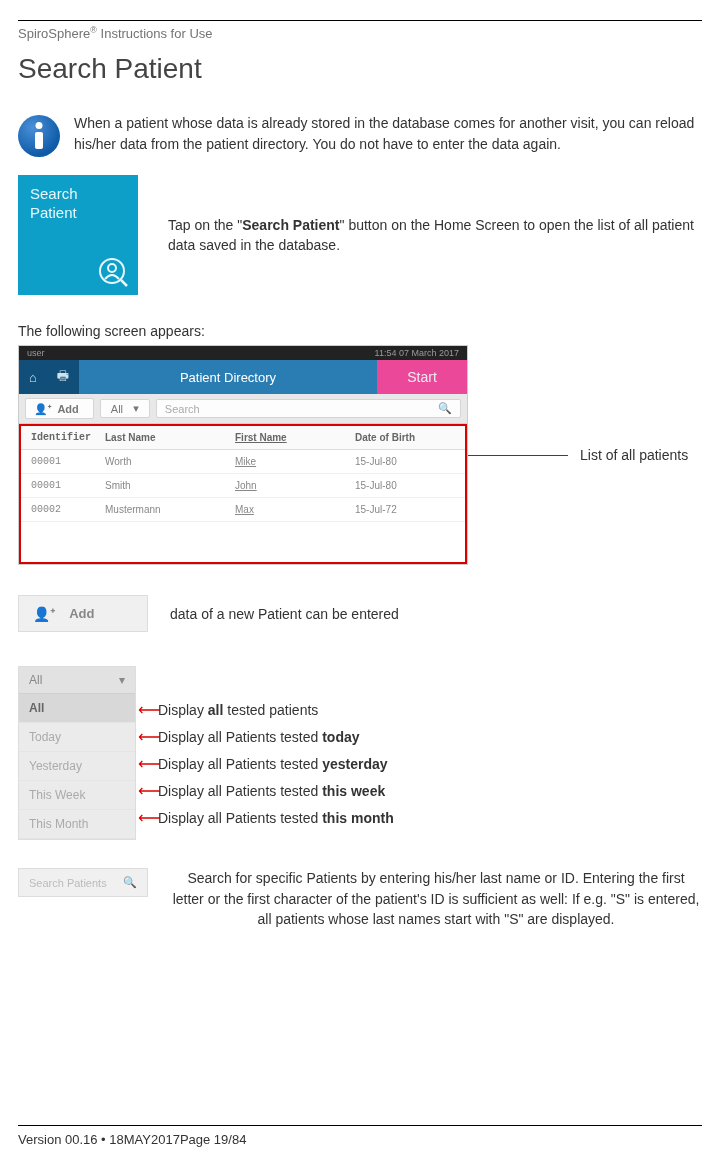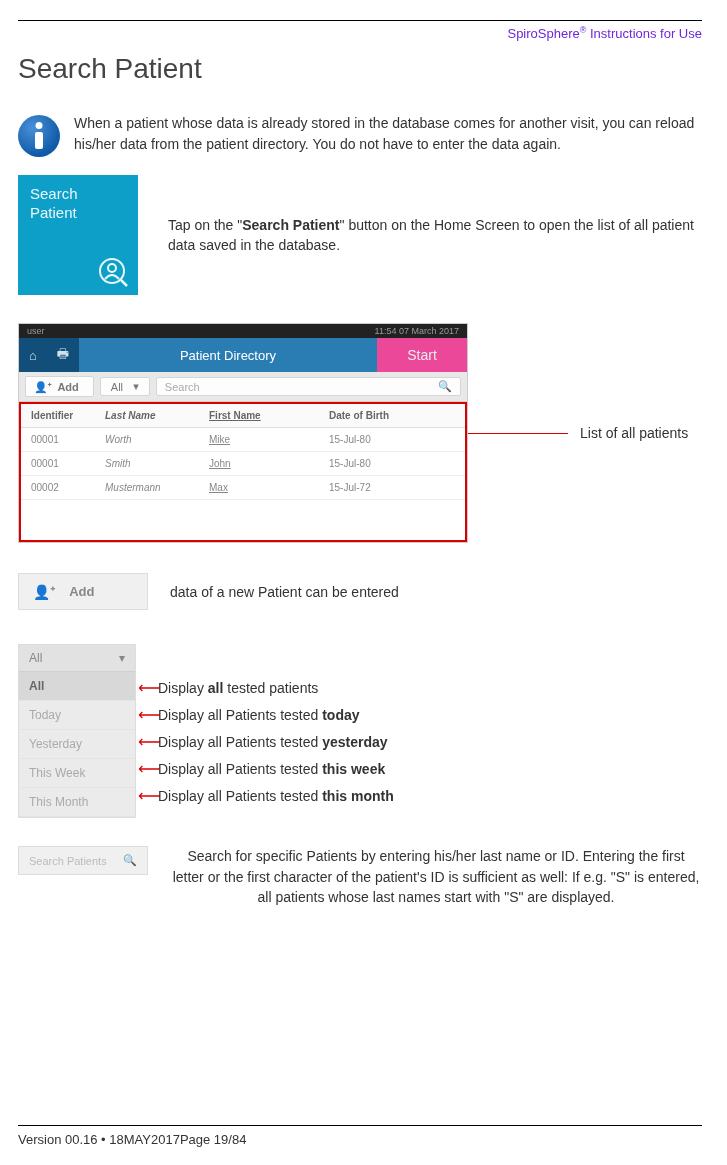--- a/index.html
+++ b/index.html
@@ -15,23 +15,22 @@
     background: #fff;
   }
   .page {
     padding: 20px 25px 0 18px;
   }
   .top-rule {
     border-top: 1px solid #000;
     margin-bottom: 4px;
   }
   .header-right {
-    text-align: right;
     font-size: 13px;
-    color: #6d28d9;
+    color: #737373;
     margin-bottom: 12px;
   }
   .sup { font-size: 9px; vertical-align: super; }
   h1.page-title {
     font-size: 28px;
     font-weight: normal;
     color: #444;
     margin: 0 0 18px 0;
   }
   .note-row {
@@ -173,22 +172,22 @@
     padding-bottom: 40px;
   }
   .ss-thead, .ss-row {
     display:flex;
     font-size: 10px;
     color:#888;
     padding: 6px 10px;
     border-bottom: 1px solid #eee;
   }
   .ss-thead { font-weight:bold; color:#666; background:#fafafa; border-bottom:1px solid #ddd; }
-  .col-id { width: 74px; }
-  .col-ln { width: 104px; font-style: italic; }
+  .col-id { width: 74px; font-family: Liberation Mono, monospace; }
+  .col-ln { width: 130px; }
   .col-fn { width: 120px; text-decoration: underline; }
   .col-dob { flex:1; }
 
   .callout-line {
     border-top: 1px solid #d90000;
     width: 100px;
     margin: 0 12px 0 0;
   }
   .callout { color:#333; }
 
@@ -297,20 +296,21 @@
           <path d="M7 22 Q14 14 21 22" fill="none" stroke="#e8f7fb" stroke-width="2"></path>
           <line x1="23" y1="23" x2="29" y2="29" stroke="#e8f7fb" stroke-width="2.5"></line>
         </svg>
       </div>
     </div>
     <div class="desc">
       <span>Tap on the "</span><b>Search Patient</b><span>" button on the Home Screen to open the list of all patient data saved in the database.</span>
     </div>
   </div>
 
+  <div class="following">The following screen appears:</div>
 
   <div class="screenshot-row">
     <div class="screenshot">
       <div class="ss-topbar">
         <span>user</span>
         <span>11:54 07 March 2017</span>
       </div>
       <div class="ss-titlebar">
         <div class="left">
           <span>⌂</span>

